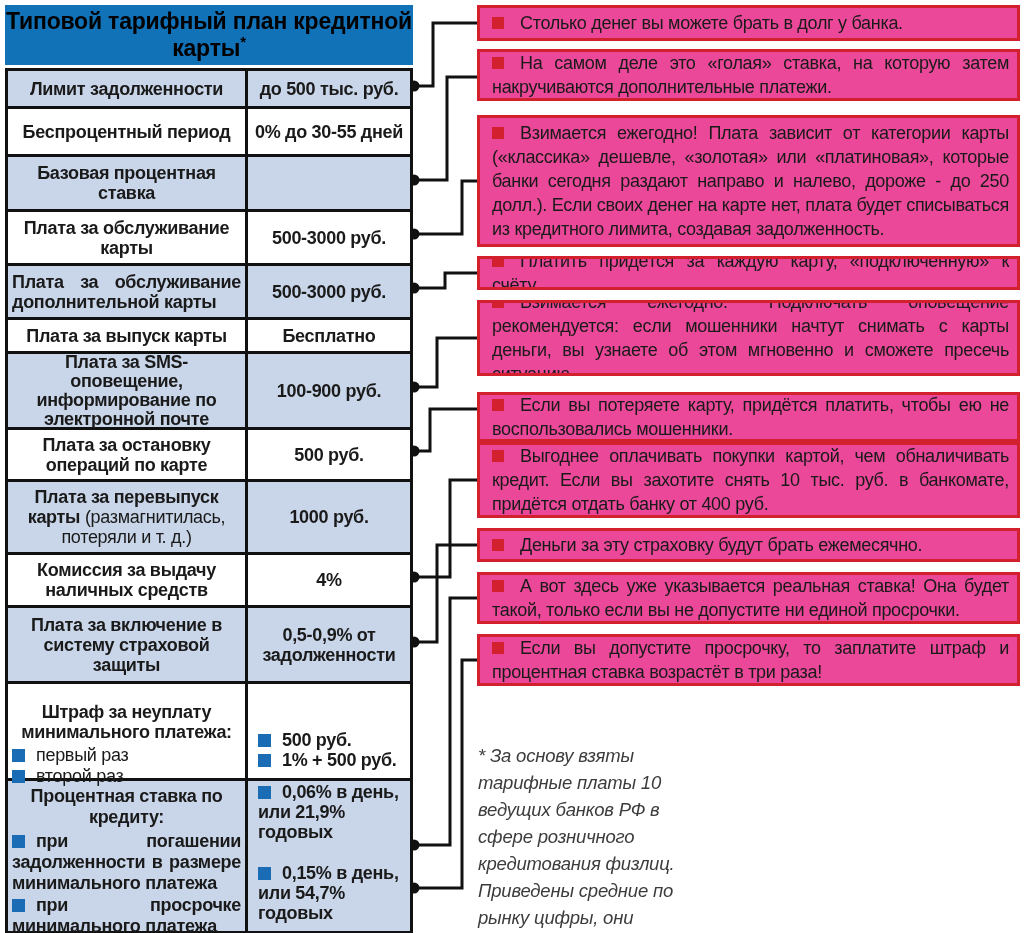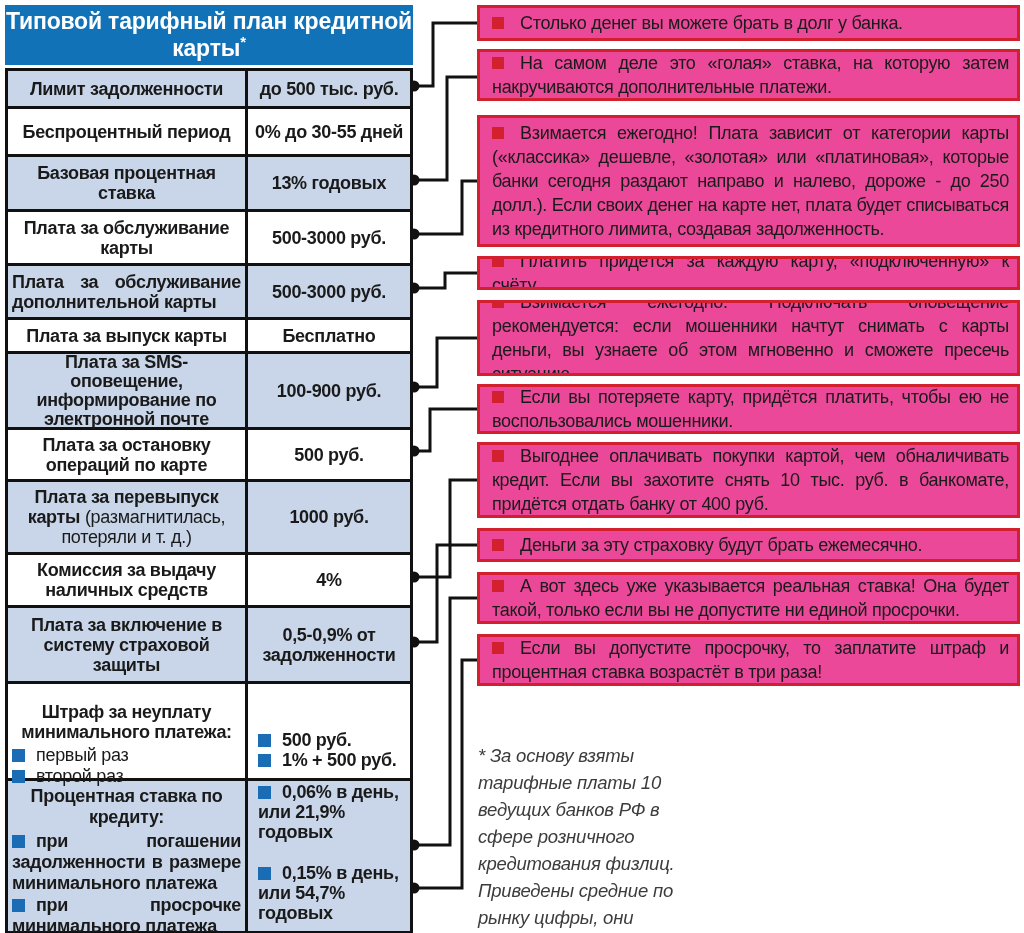--- a/index.html
+++ b/index.html
@@ -4,21 +4,21 @@
 <style>
   html,body{margin:0;padding:0;}
   body{
     width:1024px;height:933px;position:relative;background:#fff;
     font-family:"Liberation Sans","DejaVu Sans",sans-serif;
     color:#1a1a1a;overflow:hidden;
   }
   
   .title-bar{
     position:absolute;left:5px;top:5px;width:408px;height:60px;
-    background:#1272b8;color:#ffffff;display:flex;align-items:center;justify-content:center;
+    background:#1272b8;color:#000000;display:flex;align-items:center;justify-content:center;
     text-align:center;font-weight:bold;font-size:23px;line-height:27px;letter-spacing:-0.2px;
   }
   .title-bar sup{font-size:15px;line-height:0;}
   .tariff-table{
     position:absolute;left:5px;top:68px;width:402px;
     border:3px solid #111;background:#fff;
   }
   .t-row{display:flex;border-top:3px solid #111;}
   .t-row:first-child{border-top:none;}
   .t-row.alt{background:#c9d6e9;}
@@ -98,21 +98,20 @@
     <div class="cell-r">до 500 тыс. руб.</div>
   </div>
 
   <div class="t-row" style="height:45px">
     <div class="cell-l">Беспроцентный период</div>
     <div class="cell-r">0% до 30-55 дней</div>
   </div>
 
   <div class="t-row alt" style="height:52px">
     <div class="cell-l">Базовая процентная ставка</div>
-    <div class="cell-r">13% годовых</div>
   </div>
 
   <div class="t-row" style="height:51px">
     <div class="cell-l">Плата за обслуживание карты</div>
     <div class="cell-r">500-3000 руб.</div>
   </div>
 
   <div class="t-row alt" style="height:51px">
     <div class="cell-l" style="text-align:justify;">Плата за обслуживание дополнительной карты</div>
     <div class="cell-r">500-3000 руб.</div>
@@ -189,21 +188,21 @@
   </div>
 <div class="note" style="top:115px;height:132px">
     <div class="inner"><span class="rsq"></span><span>Взимается ежегодно! Плата зависит от категории карты («классика» дешевле, «золотая» или «платиновая», которые банки сегодня раздают направо и налево, дороже - до 250 долл.). Если своих денег на карте нет, плата будет списываться из кредитного лимита, создавая задолженность.</span></div>
   </div>
 <div class="note" style="top:256px;height:34px">
     <div class="inner"><span class="rsq"></span><span>Платить придётся за каждую карту, «подключённую» к счёту.</span></div>
   </div>
 <div class="note" style="top:300px;height:76px">
     <div class="inner"><span class="rsq"></span><span>Взимается ежегодно. Подключать оповещение рекомендуется: если мошенники начтут снимать с карты деньги, вы узнаете об этом мгновенно и сможете пресечь ситуацию.</span></div>
   </div>
-<div class="note" style="top:384px;height:50px">
+<div class="note" style="top:392px;height:50px">
     <div class="inner"><span class="rsq"></span><span>Если вы потеряете карту, придётся платить, чтобы ею не воспользовались мошенники.</span></div>
   </div>
 <div class="note" style="top:442px;height:76px">
     <div class="inner"><span class="rsq"></span><span>Выгоднее оплачивать покупки картой, чем обналичивать кредит. Если вы захотите снять 10 тыс. руб. в банкомате, придётся отдать банку от 400 руб.</span></div>
   </div>
 <div class="note" style="top:528px;height:34px">
     <div class="inner"><span class="rsq"></span><span>Деньги за эту страховку будут брать ежемесячно.</span></div>
   </div>
 <div class="note" style="top:572px;height:52px">
     <div class="inner"><span class="rsq"></span><span>А вот здесь уже указывается реальная ставка! Она будет такой, только если вы не допустите ни единой просрочки.</span></div>

